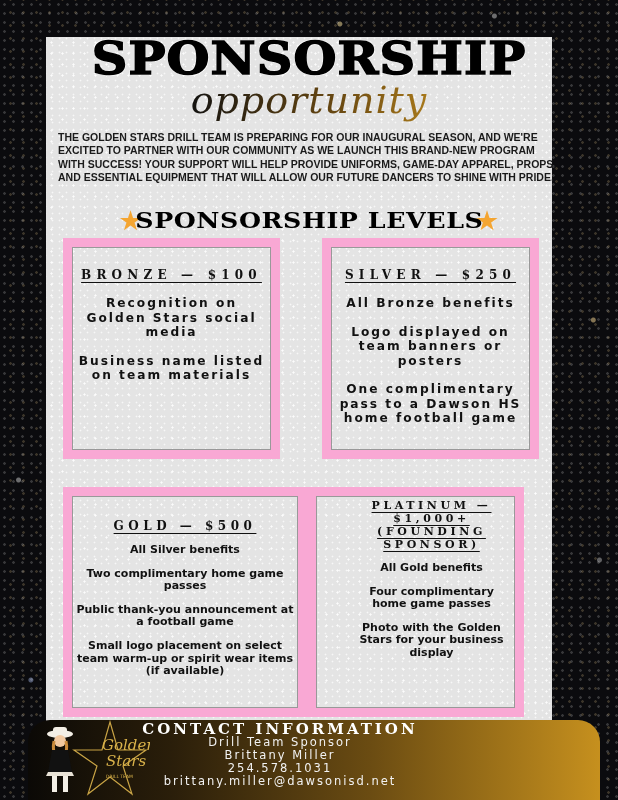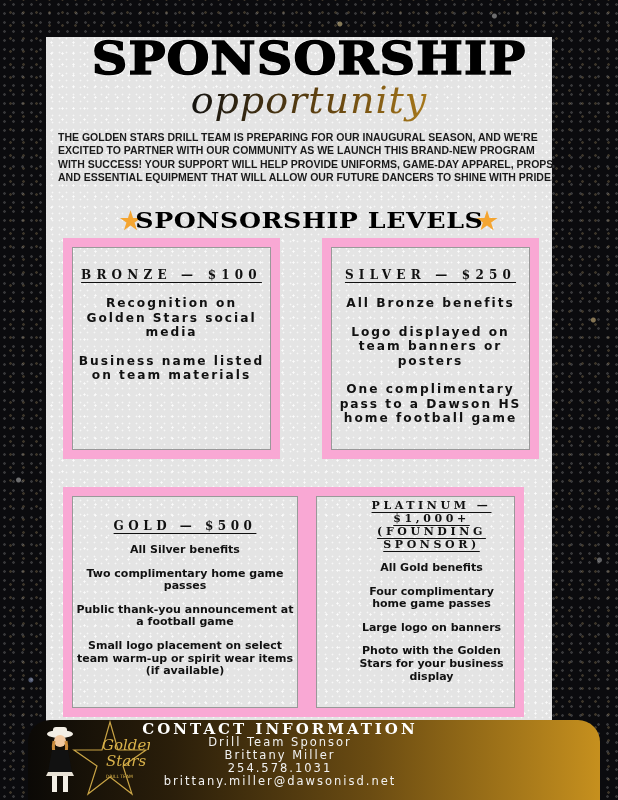--- a/index.html
+++ b/index.html
@@ -131,21 +131,20 @@
   <div class="item">All Silver benefits</div>
   <div class="item">Two complimentary home game passes</div>
   <div class="item">Public thank-you announcement at a football game</div>
   <div class="item">Small logo placement on select team warm-up or spirit wear items (if available)</div>
 </div>
 
 <div class="box" id="plat">
   <div class="head">PLATINUM — $1,000+ (FOUNDING SPONSOR)</div>
   <div class="item">All Gold benefits</div>
   <div class="item">Four complimentary home game passes</div>
-  <div class="item">Large logo on banners</div>
   <div class="item">Photo with the Golden Stars for your business display</div>
 </div>
 
 <div class="footer">
   <svg class="logo" viewBox="0 0 110 80">
     <polygon points="70,2 78,30 106,30 83,46 92,74 70,57 48,74 57,46 34,30 62,30" fill="none" stroke="#c9a445" stroke-width="1.2"></polygon>
 
     <ellipse cx="20" cy="14" rx="13" ry="4" fill="#f3efe6"></ellipse>
     <rect x="13" y="7" width="14" height="8" rx="3" fill="#f3efe6"></rect>
     <circle cx="20" cy="21" r="6" fill="#f2c9a0"></circle>

